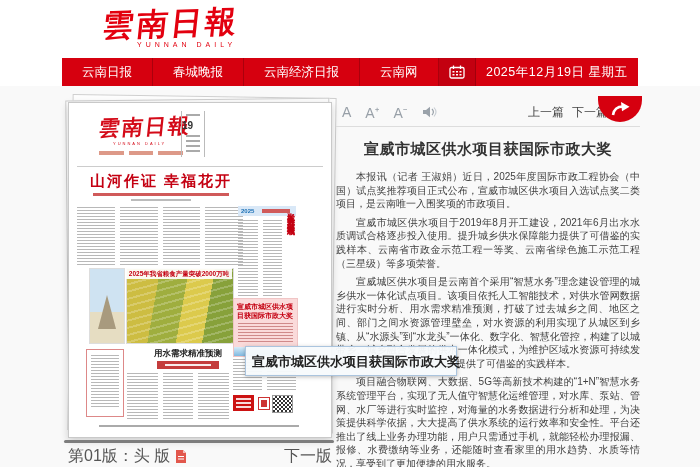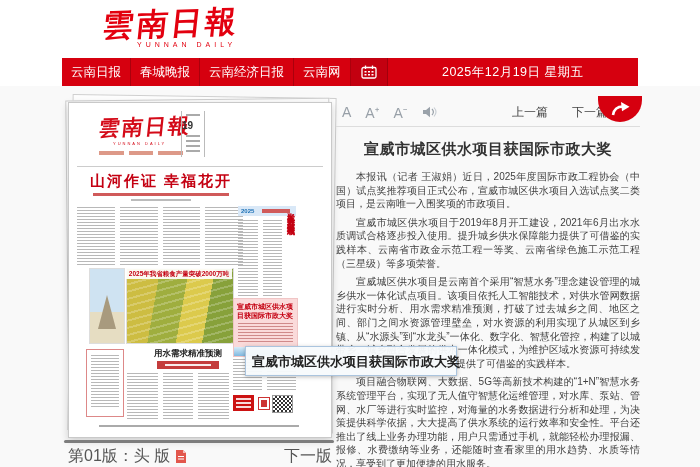--- a/index.html
+++ b/index.html
@@ -9,21 +9,21 @@
   
   .site-header{position:absolute;left:0;top:0;width:700px;height:58px;background:#ffffff;}
   .logo{position:absolute;left:103px;top:6px;}
   .logo-cn{font-family:"DejaVu Serif","Liberation Serif",serif;font-weight:bold;color:#e3000f;
            font-size:31px;letter-spacing:3px;transform:skewX(-8deg) rotate(-2deg);line-height:34px;}
   .logo-en{font-size:7px;color:#e3000f;letter-spacing:4px;margin:1px 0 0 34px;}
 
   
   .topnav{position:absolute;left:62px;top:58px;width:576px;height:28px;background:#d6000f;
           display:flex;align-items:stretch;color:#fff;font-size:12.5px;}
-  .topnav a{color:#fff;text-decoration:none;display:flex;align-items:center;padding:0 9px;
+  .topnav a{color:#fff;text-decoration:none;display:flex;align-items:center;padding:0 20px;
             border-right:1px solid rgba(120,0,8,.45);white-space:nowrap;}
   .cal-cell{width:36px;background:#c30010;display:flex;align-items:center;justify-content:center;
             border-right:1px solid rgba(120,0,8,.45);cursor:pointer;}
   .nav-date{flex:1;display:flex;align-items:center;justify-content:center;letter-spacing:.5px;}
 
   
   .paper-stack{position:absolute;left:68px;top:102px;width:262px;height:334px;}
   .sheet{position:absolute;background:#fdfdfd;border:1px solid #cfcfcf;width:262px;height:334px;}
   .s2{transform:rotate(.9deg);top:-6px;left:2px;}
   .s1{transform:rotate(-.6deg);top:-3px;left:-1px;}
@@ -93,21 +93,21 @@
   .next-page{cursor:pointer;color:#555;}
 
   
   .article-col{position:absolute;left:336px;top:98px;width:304px;}
   .art-toolbar{position:relative;height:28px;display:flex;align-items:center;border-bottom:1px solid #ddd;
                color:#98a0a8;font-size:14px;}
   .fbtn{margin-right:14px;cursor:pointer;font-family:"Liberation Sans",sans-serif;}
   .fbtn:first-child{margin-left:6px;}
   .speaker{cursor:pointer;display:inline-flex;margin-right:8px;}
   .tspacer{flex:1;}
-  .artnav{font-size:12px;color:#444;margin-right:24px;cursor:pointer;white-space:nowrap;}
+  .artnav{font-size:12px;color:#444;margin-right:8px;cursor:pointer;white-space:nowrap;}
   .back-btn{position:absolute;right:-2px;top:-2px;width:44px;height:26px;background:#d6000f;
             border-radius:0 0 22px 22px;display:flex;align-items:center;justify-content:center;cursor:pointer;}
   .art-title{margin-top:13px;text-align:center;font-size:15px;font-weight:bold;color:#333;letter-spacing:.5px;}
   .art-body{margin-top:11px;}
   .art-body p{margin:0 0 5px;font-size:10px;line-height:13.6px;color:#3f3f3f;text-align:justify;text-indent:2em;}
 
   
   .tooltip{position:absolute;left:245px;top:346px;width:212px;height:30px;z-index:60;
            background:rgba(247,250,252,.95);border:1px solid #aac4de;box-shadow:0 1px 4px rgba(0,0,0,.25);
            font-size:13px;font-weight:bold;color:#222;line-height:29px;padding:0 6px;white-space:nowrap;box-sizing:border-box;}

